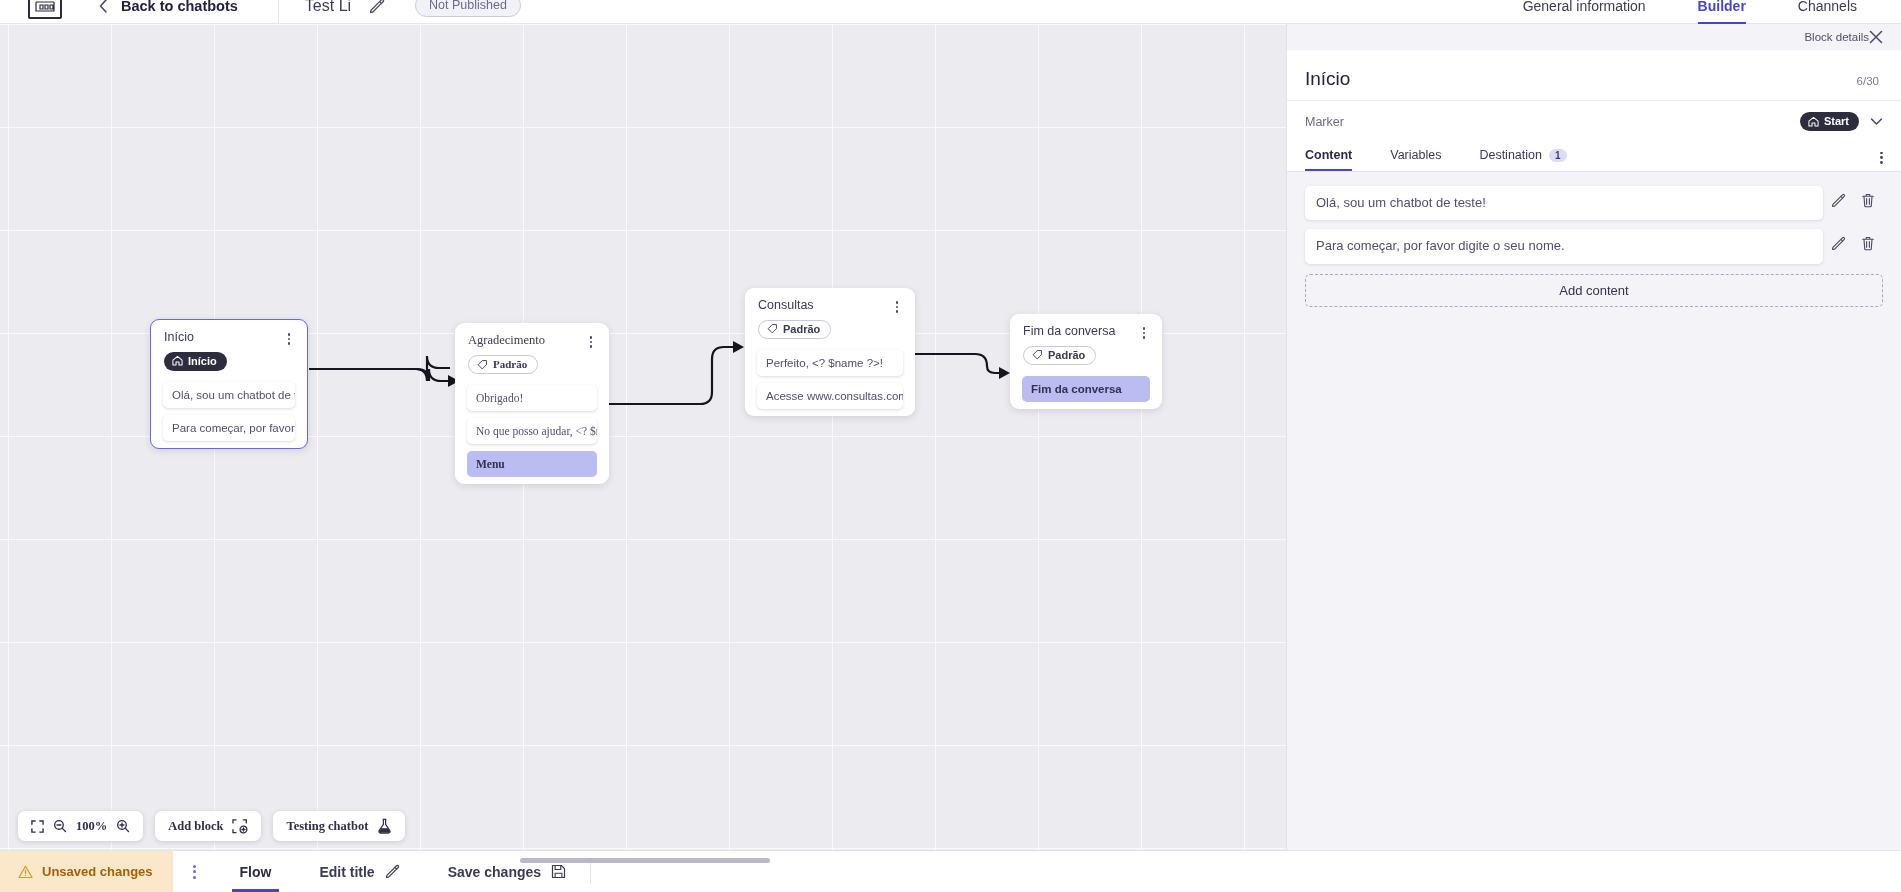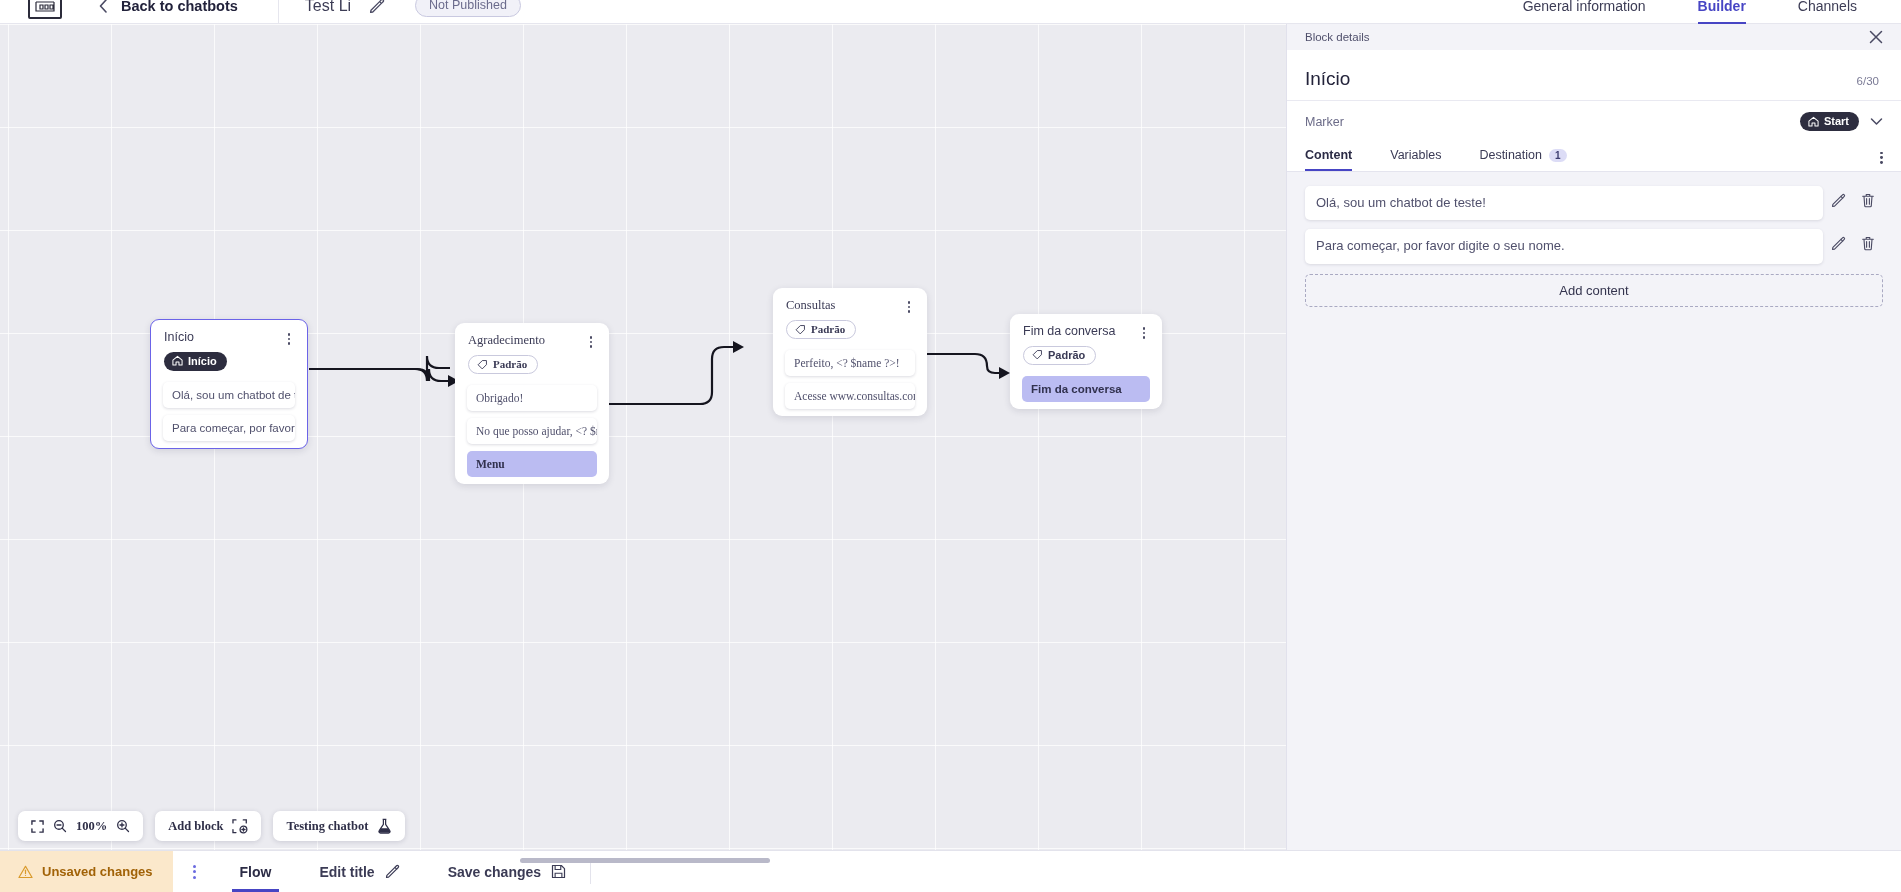--- a/index.html
+++ b/index.html
@@ -102,21 +102,21 @@
     background: #b9b9c9; border-radius: 3px; z-index: 20;
   }
 
   
   .panel {
     position: absolute; right: 0; top: 24px; width: 615px; height: 845px;
     background: #f3f3f8; border-left: 1px solid #e1e1ec;
   }
   .panel-head {
     height: 26px; display: flex; align-items: center;
-    padding: 0 18px 0 18px; background: #f3f3f8;
+    padding: 0 18px 0 18px; background: #f3f3f8; text-align: right;
   }
   .panel-head-title { font-size: 11.5px; color: #50506c; flex: 1; }
   .close-x { font-size: 16px; color: #4a4a63; line-height: 1; cursor: pointer; }
   .panel-body { background: #ffffff; margin: 0; height: 819px; }
   .panel-titlerow {
     display: flex; align-items: baseline; padding: 18px 22px 10px 18px;
     border-bottom: 1px solid #e9e9f1; margin: 0 0px;
   }
   .panel-title { font-size: 19px; color: #23233a; flex: 1; font-weight: 400; }
   .panel-count { font-size: 11.5px; color: #7a7a95; }
@@ -266,21 +266,21 @@
               </svg>
           </span>
           <span>Padrão</span>
         </span>
       </div>
       <div class="msg">Obrigado!</div>
       <div class="msg">No que posso ajudar, &lt;? $name ...</div>
       <div class="msg accent">Menu</div>
     </div>
 
-    <div class="node" style="left:773px; top:264px; width:154px;font-family:Liberation Serif, serif;">
+    <div class="node" style="left:745px; top:264px; width:170px;">
       <div class="node-head">
         <div class="node-title">Consultas</div>
         <div class="kebab">
             <i></i>
             <i></i>
             <i></i>
           </div>
       </div>
       <div class="tag-row">
         <span class="tag-pad">

